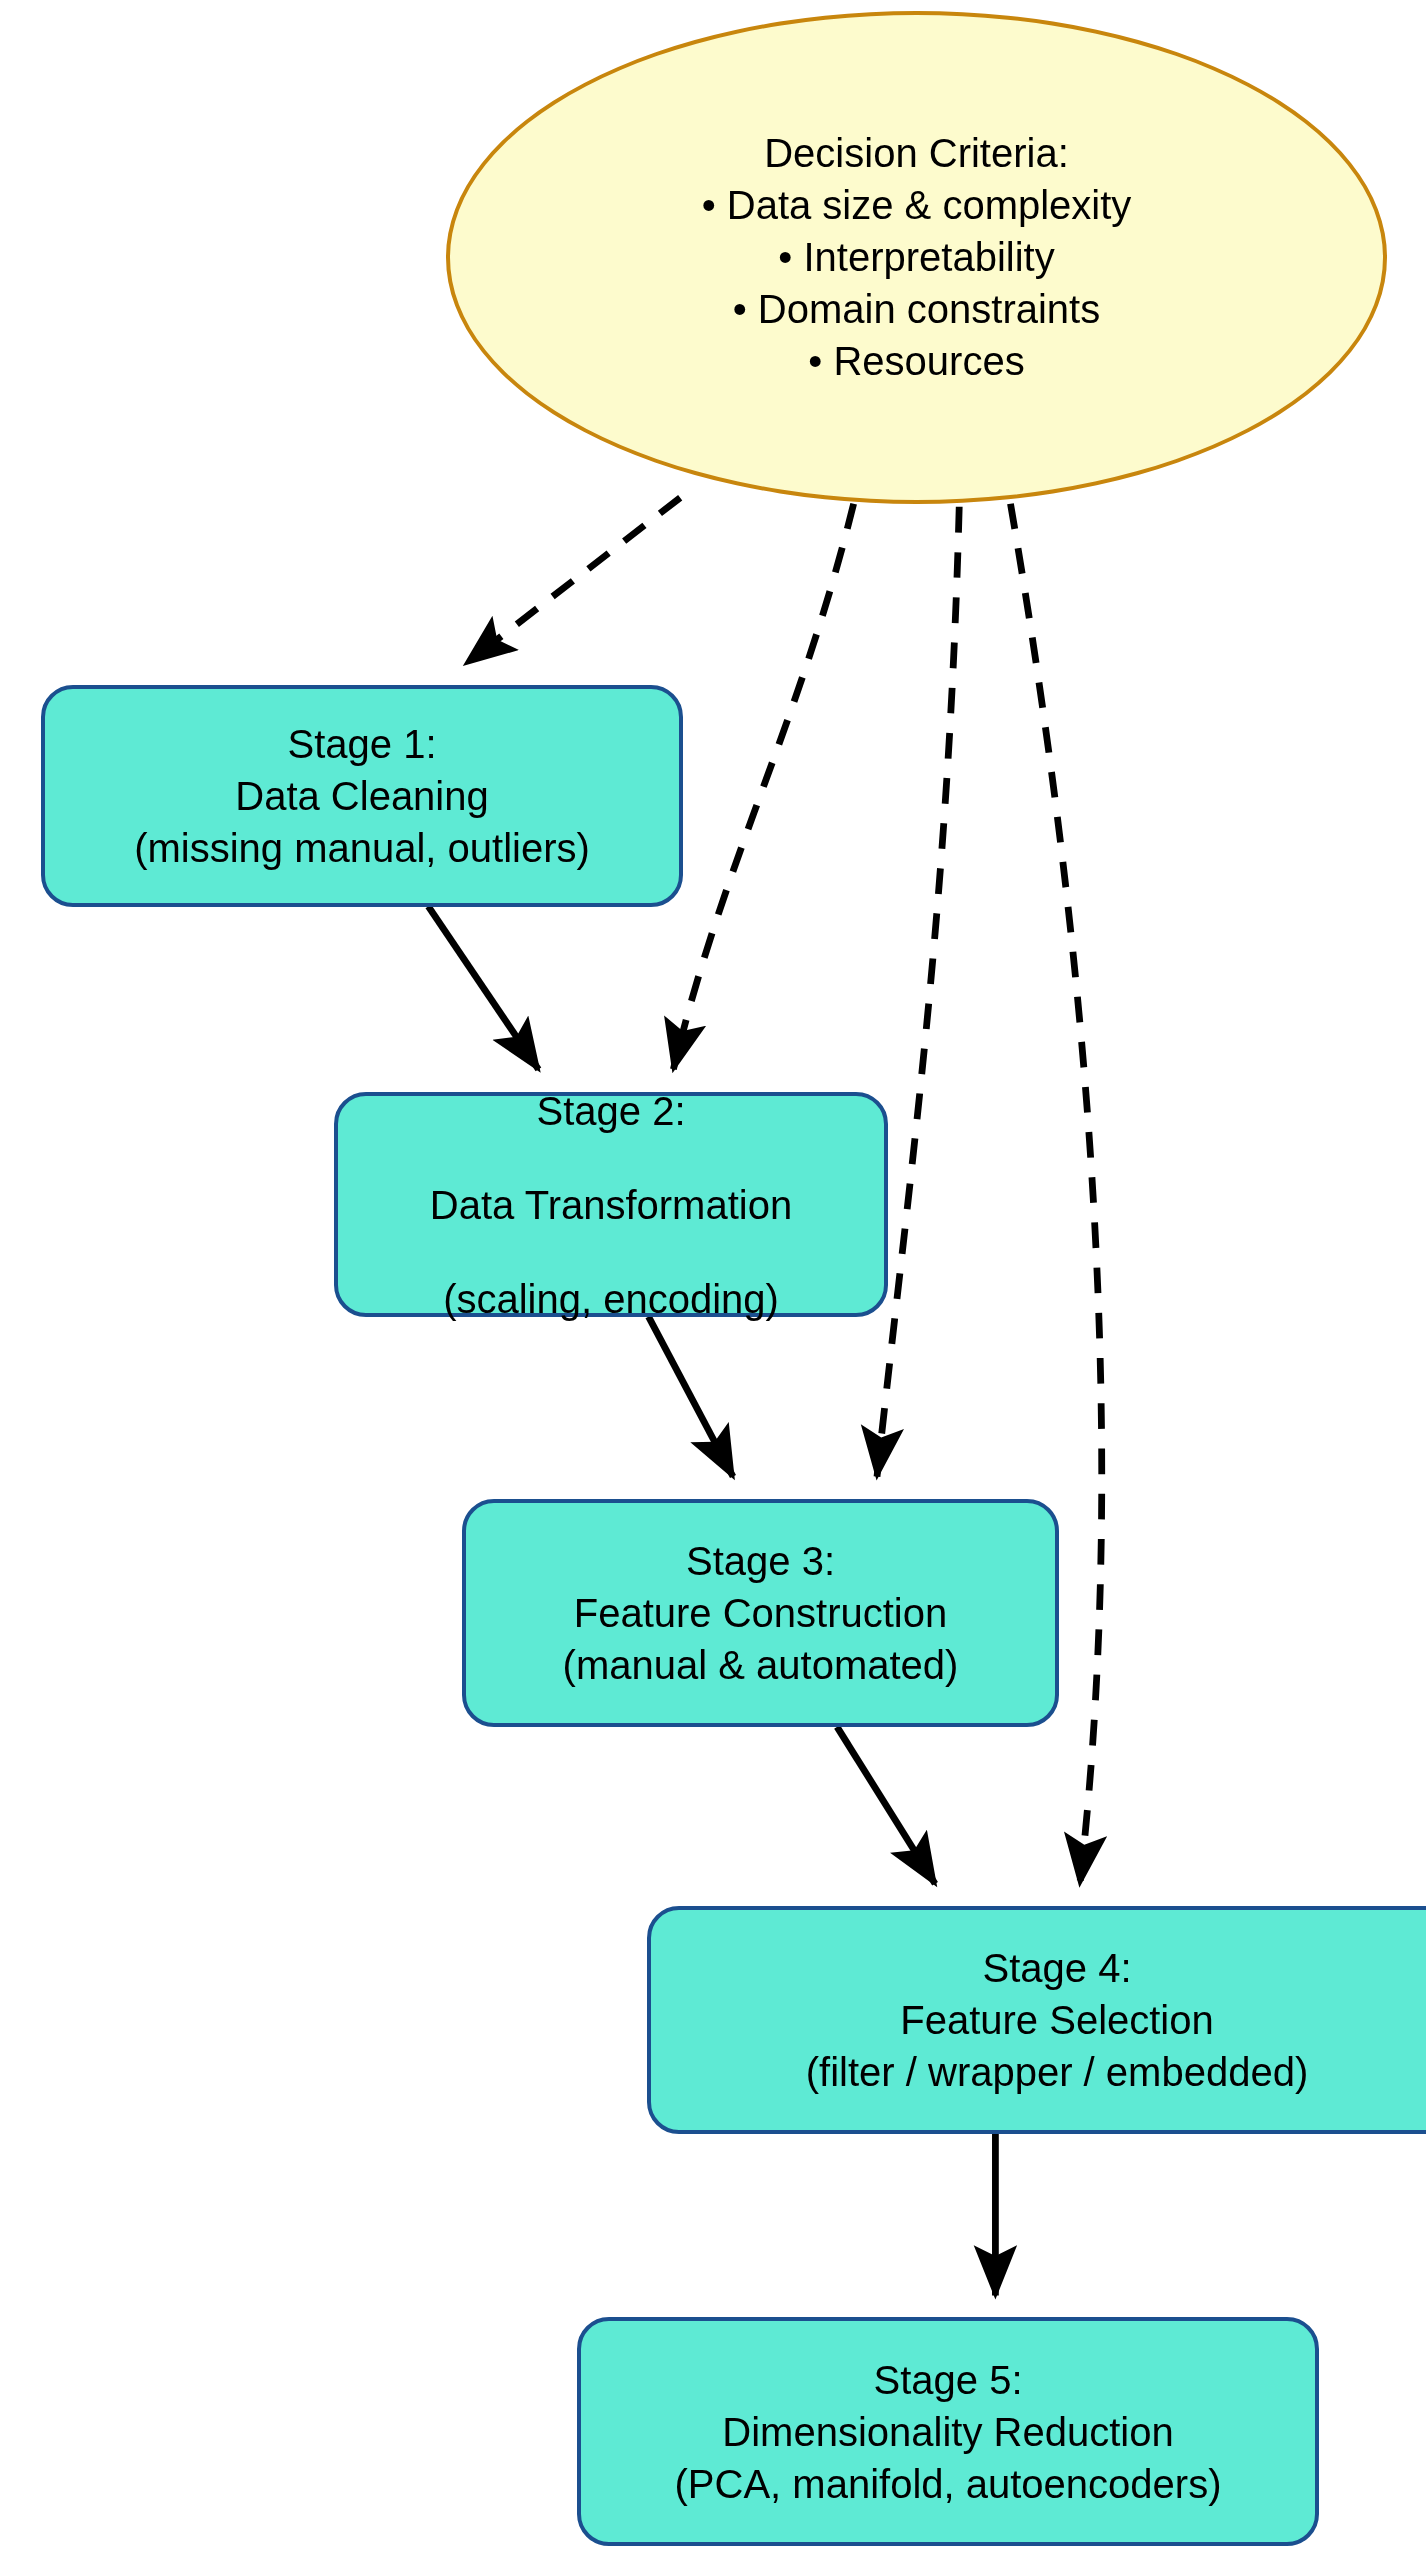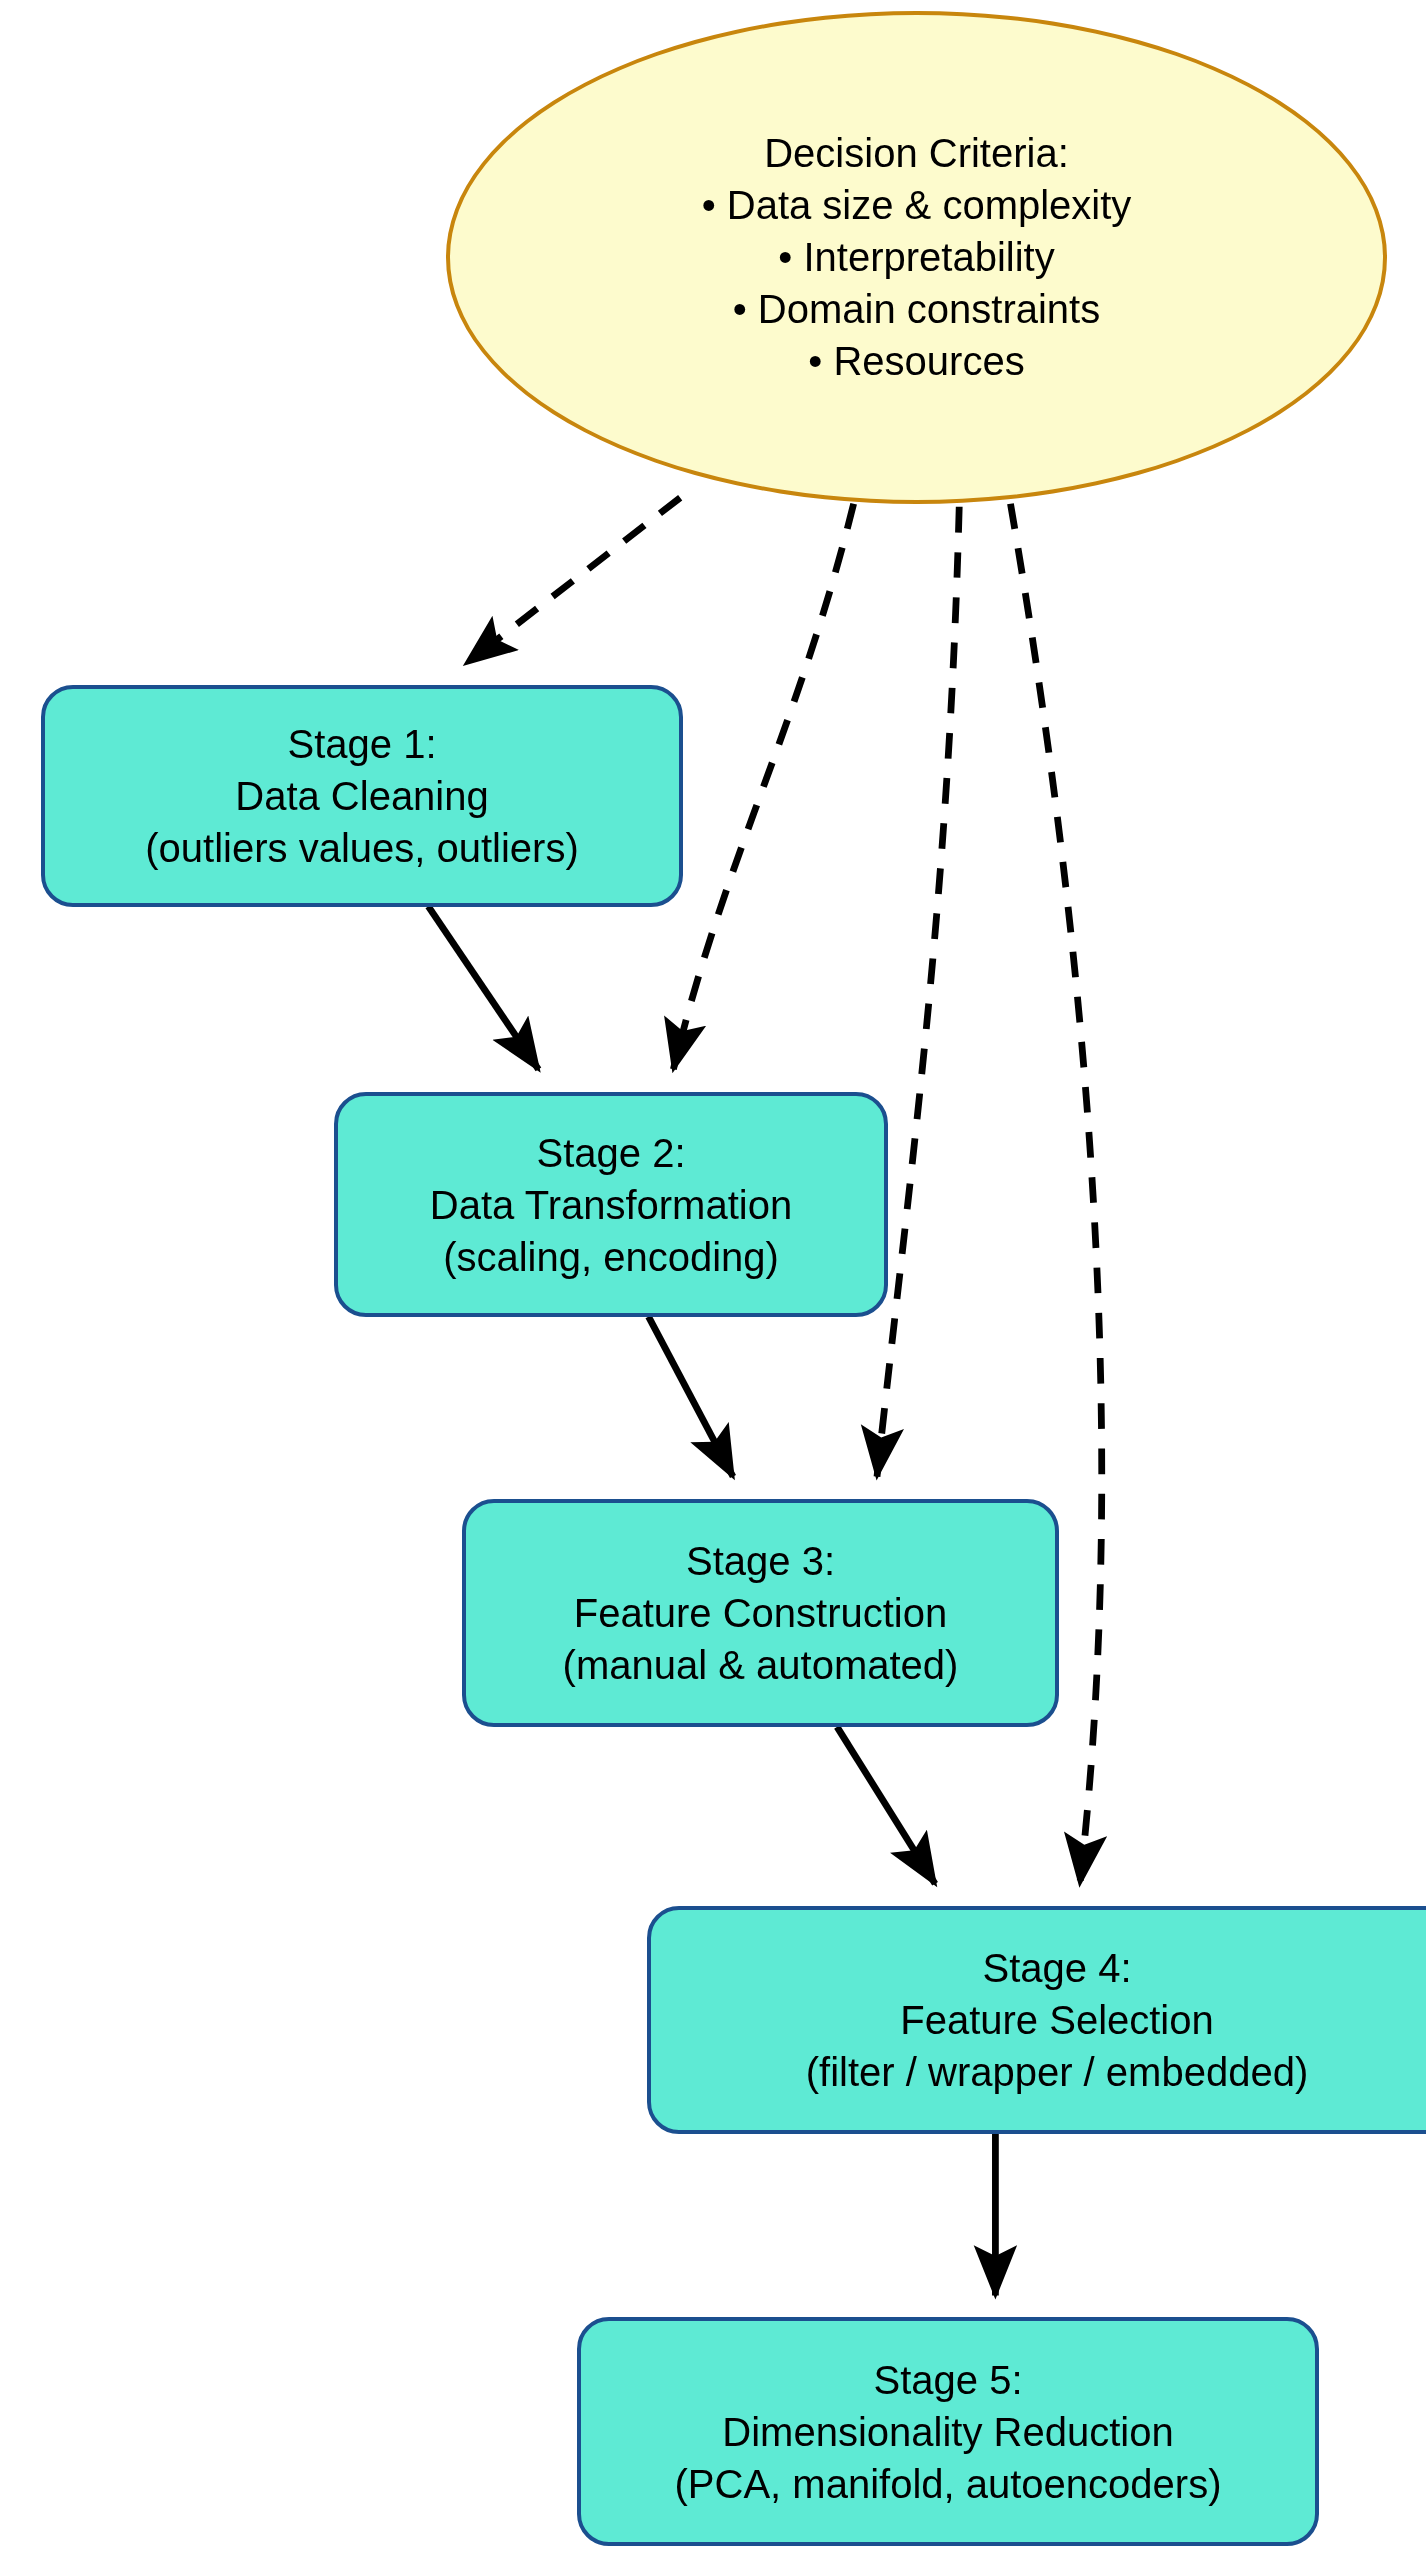--- a/index.html
+++ b/index.html
@@ -57,21 +57,21 @@
     background: #fdfbcd;
     border: 4.5px solid #c8860d;
     border-radius: 50%;
     font-size: 40px;
   }
   .criteria-ellipse .line.title { }
 
   
   #node-criteria { left: 446px;  top: 10.6px;   width: 941px; height: 493px; }
   #node-stage1   { left: 41px;   top: 685px;  width: 642px;  height: 222px; }
-  #node-stage2   { left: 334px;  top: 1092px; width: 554px;  height: 225px; }
+  #node-stage2   { left: 334px;  top: 1092px; width: 554px;  height: 225px; gap: 42px; }
   #node-stage3   { left: 462px;  top: 1499px; width: 597px;  height: 228px; }
   #node-stage4   { left: 647px;  top: 1906px; width: 820px;  height: 228px; }
   #node-stage5   { left: 577px;  top: 2317px; width: 742px;  height: 229px; }
 </style>
 </head>
 <body>
 
 <div id="diagram-root">
 
   <svg id="edge-layer" viewBox="0 0 1891 3416" width="1426" height="2576" xmlns="http://www.w3.org/2000/svg">
@@ -102,21 +102,21 @@
     <span class="line title">Decision Criteria:</span>
     <span class="line">• Data size &amp; complexity</span>
     <span class="line">• Interpretability</span>
     <span class="line">• Domain constraints</span>
     <span class="line">• Resources</span>
   </div>
 
   <div id="node-stage1" class="node stage-box">
     <span class="line">Stage 1:</span>
     <span class="line">Data Cleaning</span>
-    <span class="line">(outliers values, outliers)</span>
+    <span class="line">(missing manual, outliers)</span>
   </div>
 
   <div id="node-stage2" class="node stage-box">
     <span class="line">Stage 2:</span>
     <span class="line">Data Transformation</span>
     <span class="line">(scaling, encoding)</span>
   </div>
 
   <div id="node-stage3" class="node stage-box">
     <span class="line">Stage 3:</span>

